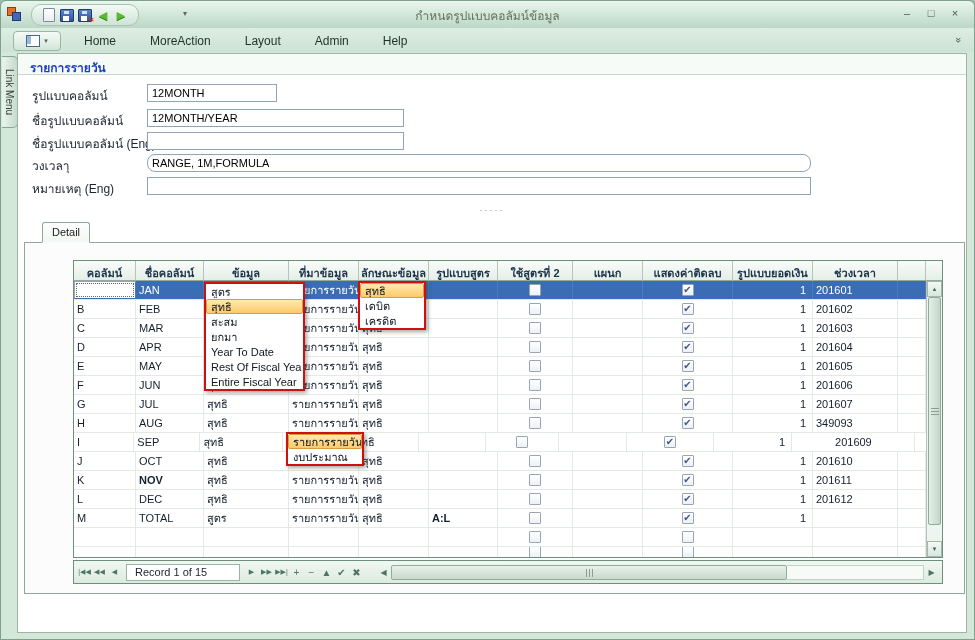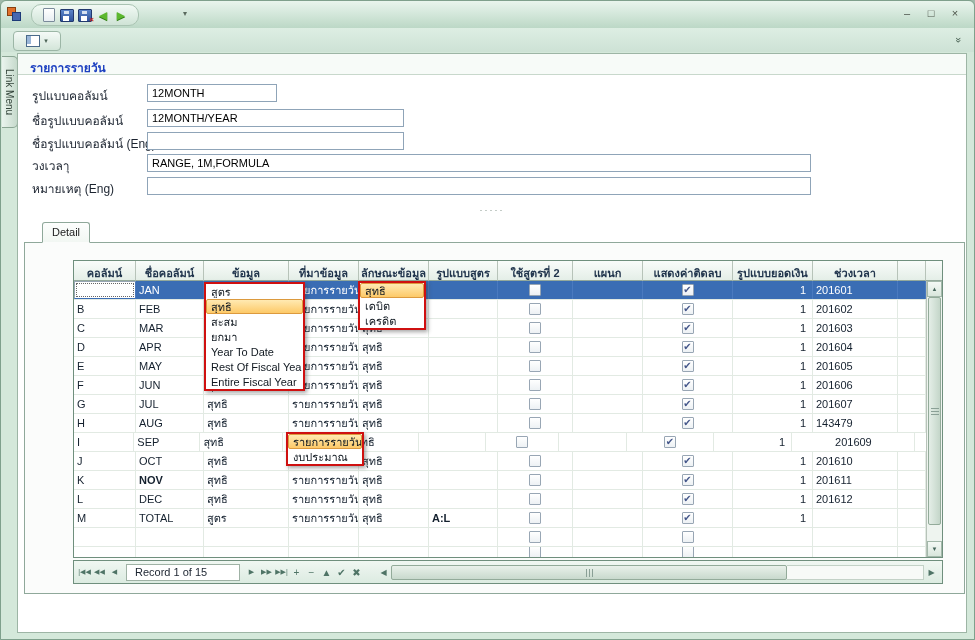--- a/index.html
+++ b/index.html
@@ -131,32 +131,40 @@
           <span class="disk-icon"></span>
         </div>
       <div class="qicon">
           <span class="disk-icon"></span>
           <span class="disk-x">×</span>
         </div>
       <div class="qicon arrow-ic">◀</div>
       <div class="qicon arrow-ic">▶</div>
     </div>
     <div class="qat-overflow">▾</div>
+    <div class="title-text">กำหนดรูปแบบคอลัมน์ข้อมูล</div>
     <div class="win-controls">
       <div class="winbtn">–</div>
       <div class="winbtn">□</div>
       <div class="winbtn">×</div>
     </div>
   </div>
 
   <div class="ribbonrow">
     <div class="app-button">
       <span class="form-ic"></span>
       <span class="tiny-caret">▾</span>
     </div>
+    <div class="rtabs" id="ribbon-tabs">
+        <div class="rtab">Home</div>
+        <div class="rtab">MoreAction</div>
+        <div class="rtab">Layout</div>
+        <div class="rtab">Admin</div>
+        <div class="rtab">Help</div>
+      </div>
     <div class="ribbon-collapse">»</div>
   </div>
 
   <div class="client">
     <div class="link-menu-tab">
       <span>Link Menu</span>
     </div>
 
     <div class="panel">
       <div class="panel-header">รายการรายวัน</div>
@@ -168,21 +176,21 @@
           <div class="frow" style="top: 55px;">
             <span class="flabel">ชื่อรูปแบบคอลัมน์</span>
             <div class="finput" style="width: 257px;">12MONTH/YEAR</div>
           </div>
           <div class="frow" style="top: 78px;">
             <span class="flabel">ชื่อรูปแบบคอลัมน์ (Eng)</span>
             <div class="finput" style="width: 257px;"></div>
           </div>
           <div class="frow" style="top: 100px;">
             <span class="flabel">วงเวลาุ</span>
-            <div class="finput" style="width: 664px;">RANGE, 1M,FORMULA</div>
+            <div class="finput" style="width: 664px; border-radius: 8px;">RANGE, 1M,FORMULA</div>
           </div>
           <div class="frow" style="top: 123px;">
             <span class="flabel">หมายเหตุ (Eng)</span>
             <div class="finput" style="width: 664px;"></div>
           </div>
         </div>
       <div class="splitter">·····</div>
       <div class="detail-tab">Detail</div>
       <div class="detail-panel"></div>
 
@@ -337,21 +345,21 @@
               <div class="gcell" style="width: 70px;">สุทธิ</div>
               <div class="gcell" style="width: 69px;"></div>
               <div class="gcell ck" style="width: 75px;">
                 <span class="cb"></span>
               </div>
               <div class="gcell" style="width: 70px;"></div>
               <div class="gcell ck" style="width: 90px;">
                 <span class="cb on">✔</span>
               </div>
               <div class="gcell num" style="width: 80px;">1</div>
-              <div class="gcell" style="width: 85px;">143479</div>
+              <div class="gcell" style="width: 85px;">349093</div>
               <div class="gcell" style="width: 28px;"></div>
             </div>
             <div class="grow">
               <div class="gcell" style="width: 62px;">I</div>
               <div class="gcell" style="width: 68px;">SEP</div>
               <div class="gcell" style="width: 85px;">สุทธิ</div>
               <div class="gcell" style="width: 70px;"></div>
               <div class="gcell" style="width: 70px;">สุทธิ</div>
               <div class="gcell" style="width: 69px;"></div>
               <div class="gcell ck" style="width: 75px;">

